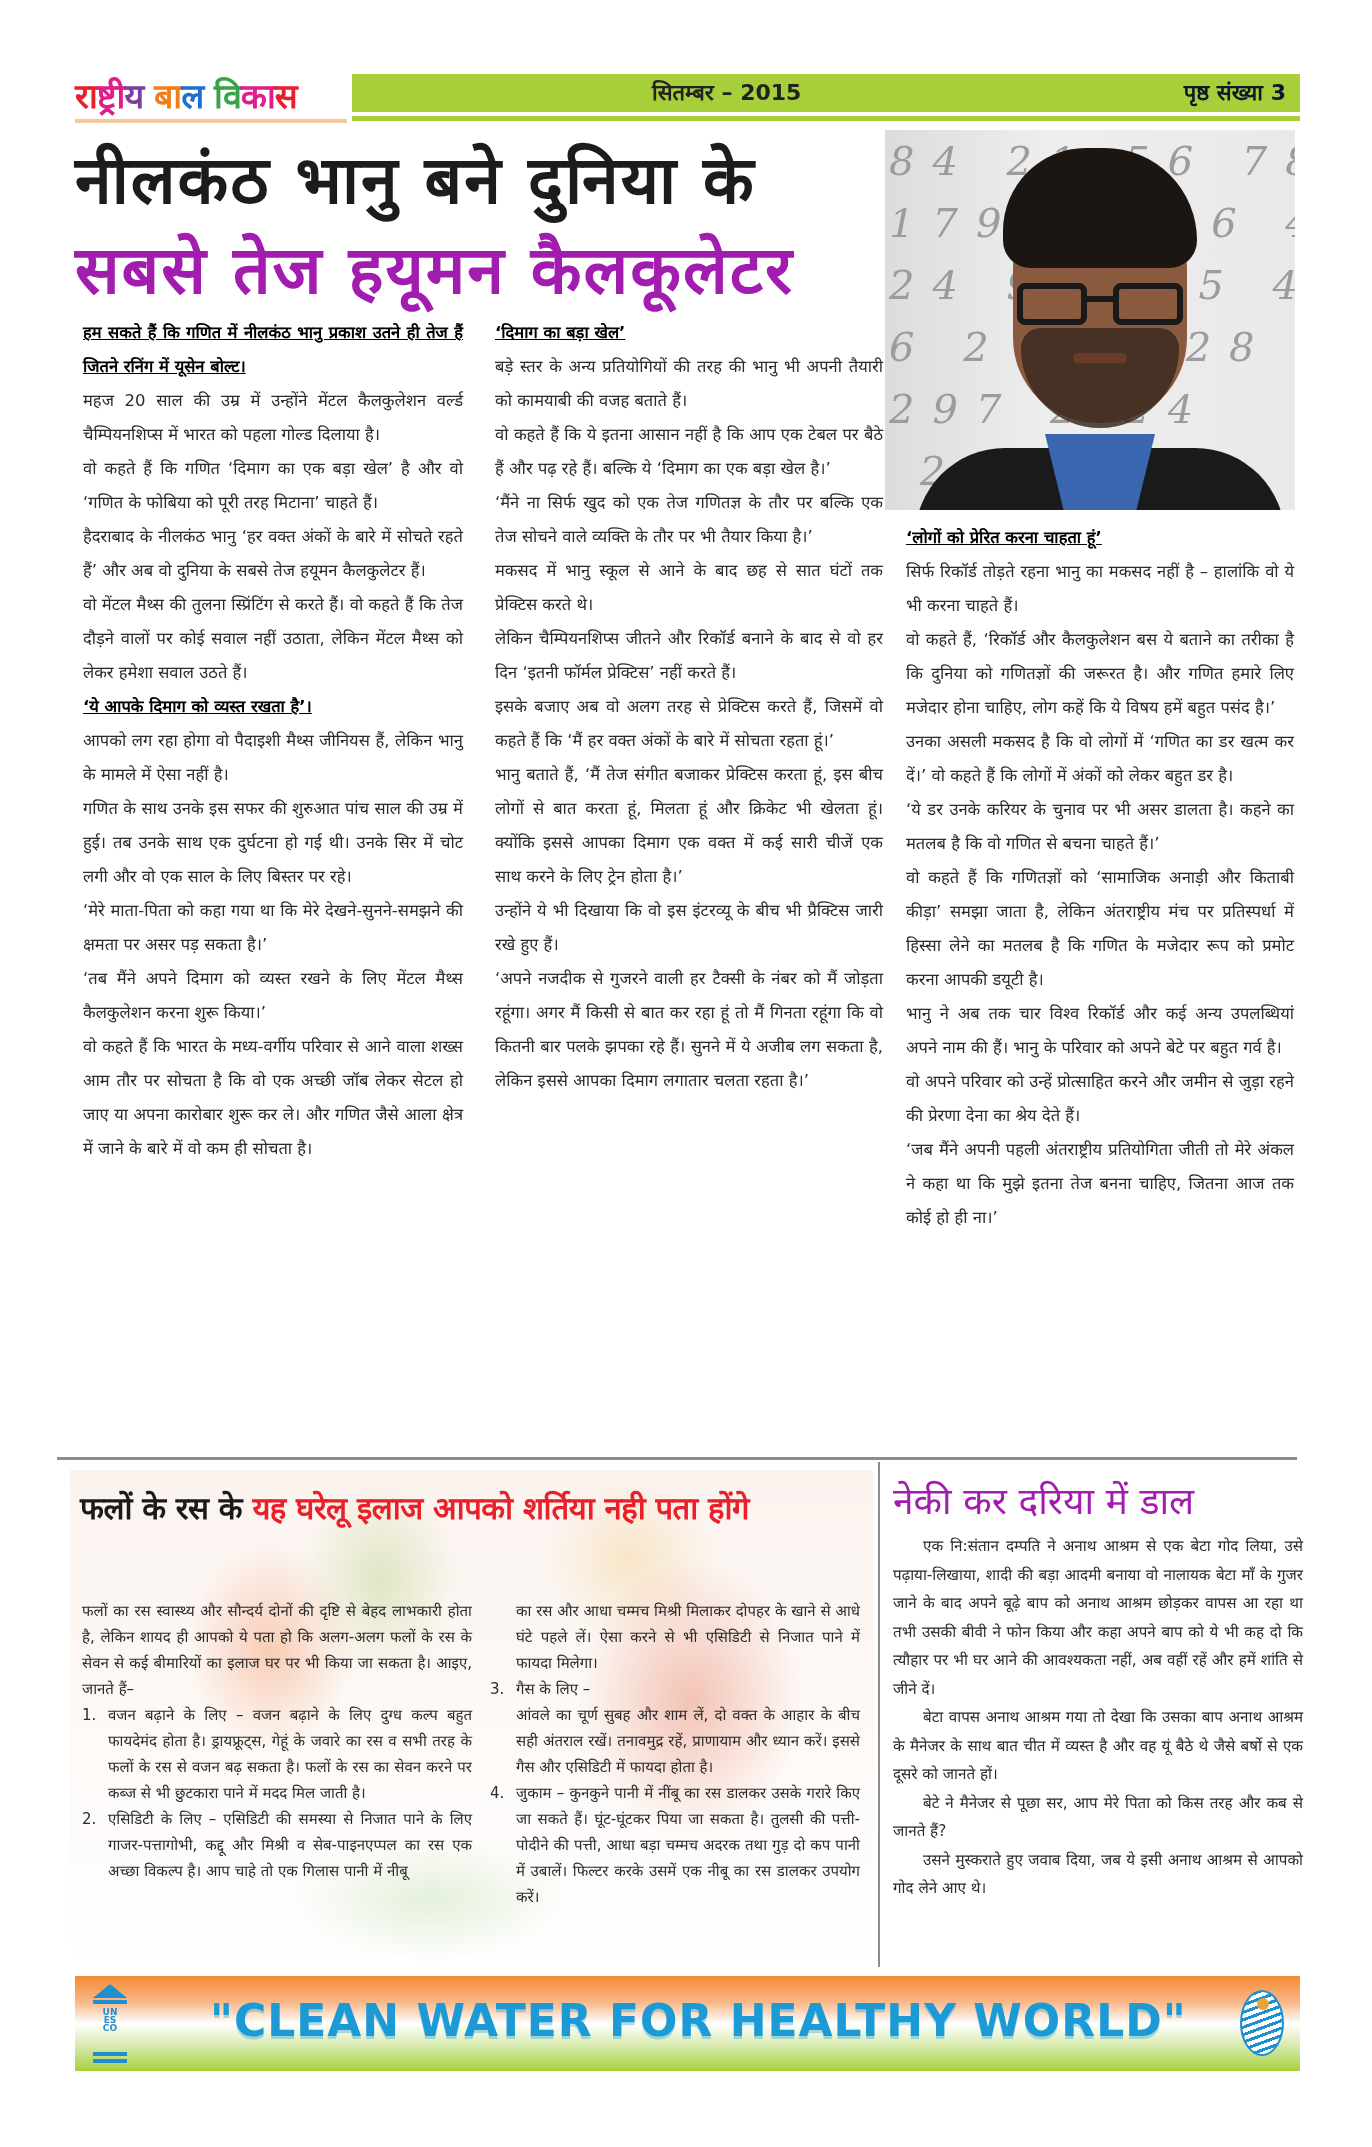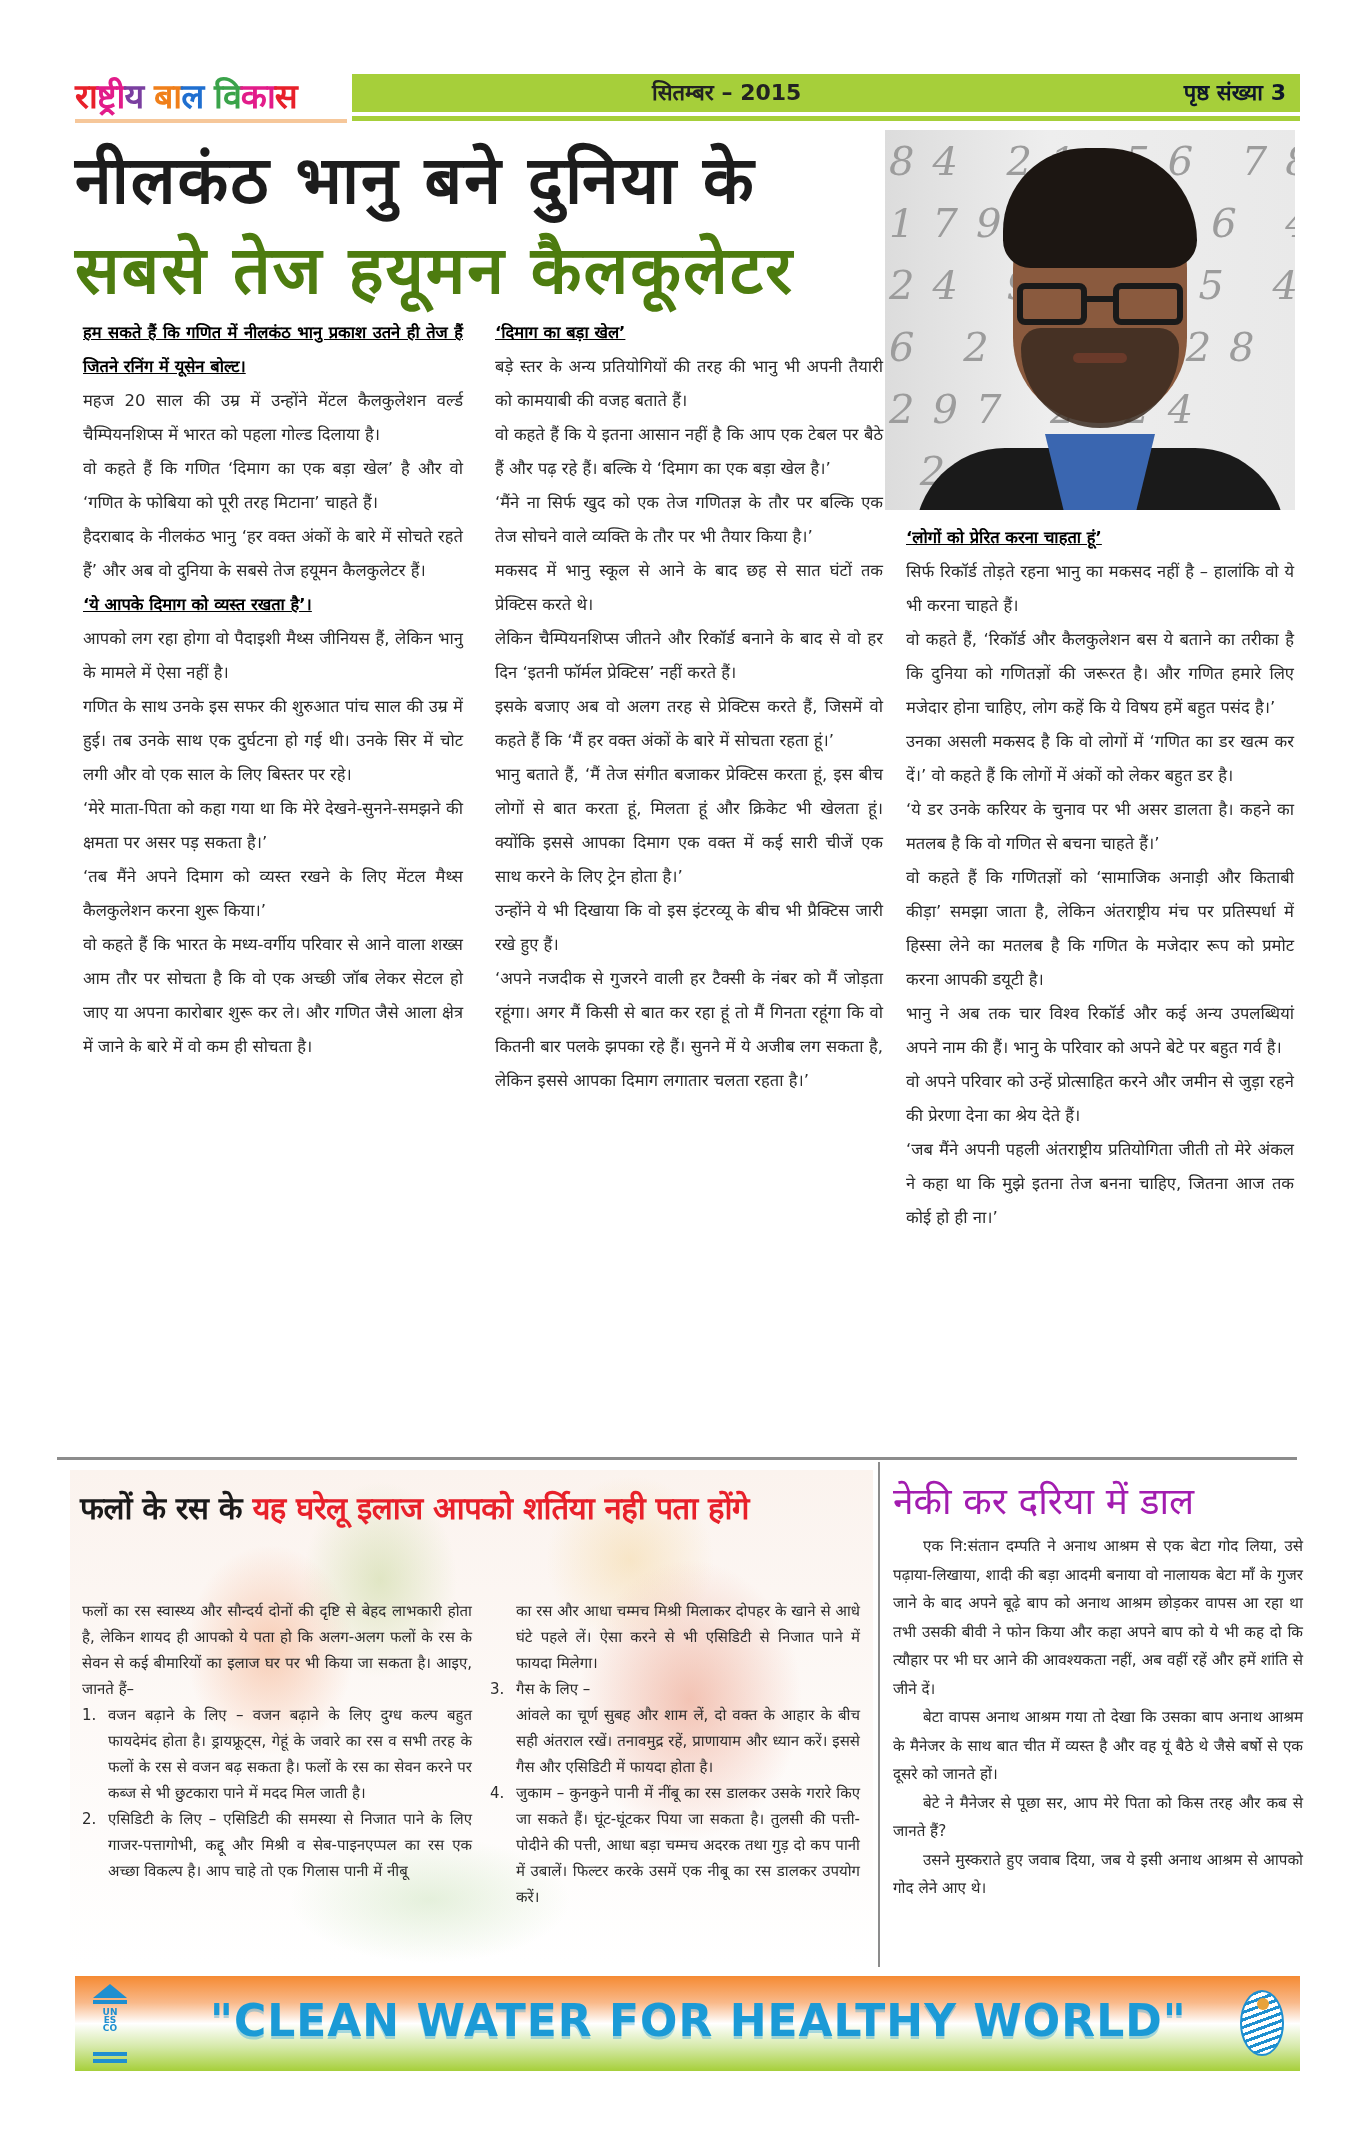--- a/index.html
+++ b/index.html
@@ -12,21 +12,21 @@
   .logo span { display: inline; }
   .logo-underline { position: absolute; left: 0; top: 47px; width: 272px; height: 4px; background: #f6c79a; }
   .topbar { position: absolute; left: 277px; top: 2px; width: 948px; height: 38px; background: #a6cf3a; }
   .topbar-line { position: absolute; left: 277px; top: 44px; width: 948px; height: 5px; background: #a6cf3a; }
   .topbar .date { position: absolute; left: 300px; top: 0; line-height: 38px; font-size: 22px; font-weight: bold; color: #222; }
   .topbar .pageno { position: absolute; right: 14px; top: 0; line-height: 38px; font-size: 22px; font-weight: bold; color: #0f172a; }
 
   
   .headline { position: absolute; left: 75px; top: 140px; width: 880px; z-index: 3; }
   .headline .h1 { font-family: "DejaVu Sans", sans-serif; font-weight: bold; font-size: 66px; line-height: 82px; color: #1c1c1c; letter-spacing: 2px; white-space: nowrap; }
-  .headline .h2 { font-family: "DejaVu Sans", sans-serif; font-weight: bold; font-size: 66px; line-height: 82px; color: #4d7c0f; letter-spacing: 2px; white-space: nowrap; margin-top: 8px; }
+  .headline .h2 { font-family: "DejaVu Sans", sans-serif; font-weight: bold; font-size: 66px; line-height: 82px; color: #a21caf; letter-spacing: 2px; white-space: nowrap; margin-top: 8px; }
 
   .photo { position: absolute; left: 885px; top: 130px; width: 410px; height: 380px; overflow: hidden; background: #e6e6e6; }
   .photo .board { position: absolute; inset: 0; background: linear-gradient(90deg,#dcdcdc 0%,#eeeeee 40%,#e9e9e9 100%); }
   .photo .nums { position: absolute; left: 0; top: 0; width: 100%; height: 100%; font-family: "DejaVu Serif", serif; font-style: italic; font-size: 40px; line-height: 62px; color: #9c9c9c; letter-spacing: 18px; white-space: pre; padding-left: 4px; }
   .photo .person { position: absolute; left: 110px; top: 18px; width: 210px; height: 362px; }
   .photo .hair { position: absolute; left: 8px; top: 0; width: 194px; height: 120px; background: #1c1612; border-radius: 90px 100px 30px 30px; }
   .photo .face { position: absolute; left: 18px; top: 50px; width: 174px; height: 225px; background: #8a5a3e; border-radius: 70px 70px 85px 85px; }
   .photo .beard { position: absolute; left: 26px; top: 180px; width: 158px; height: 100px; background: #3a2a20; border-radius: 20px 20px 80px 80px; opacity: .85; }
   .photo .mouth { position: absolute; left: 78px; top: 205px; width: 54px; height: 10px; background: #6a3a2a; border-radius: 6px; }
   .photo .glasses-l, .photo .glasses-r { position: absolute; top: 135px; width: 70px; height: 42px; border: 6px solid #1a1a1a; border-radius: 8px; }
@@ -123,20 +123,21 @@
     <div class="glasses-r"></div>
     <div class="bridge"></div>
   </div>
 </div>
 
 <div class="col col1" id="col1">
     <p class="b">हम सकते हैं कि गणित में नीलकंठ भानु प्रकाश उतने ही तेज हैं जितने रनिंग में यूसेन बोल्ट।</p>
     <p>महज 20 साल की उम्र में उन्होंने मेंटल कैलकुलेशन वर्ल्ड चैम्पियनशिप्स में भारत को पहला गोल्ड दिलाया है।</p>
     <p>वो कहते हैं कि गणित ‘दिमाग का एक बड़ा खेल’ है और वो ‘गणित के फोबिया को पूरी तरह मिटाना’ चाहते हैं।</p>
     <p>हैदराबाद के नीलकंठ भानु ‘हर वक्त अंकों के बारे में सोचते रहते हैं’ और अब वो दुनिया के सबसे तेज हयूमन कैलकुलेटर हैं।</p>
+    <p>वो मेंटल मैथ्स की तुलना स्प्रिंटिंग से करते हैं। वो कहते हैं कि तेज दौड़ने वालों पर कोई सवाल नहीं उठाता, लेकिन मेंटल मैथ्स को लेकर हमेशा सवाल उठते हैं।</p>
     <p class="b">‘ये आपके दिमाग को व्यस्त रखता है’।</p>
     <p>आपको लग रहा होगा वो पैदाइशी मैथ्स जीनियस हैं, लेकिन भानु के मामले में ऐसा नहीं है।</p>
     <p>गणित के साथ उनके इस सफर की शुरुआत पांच साल की उम्र में हुई। तब उनके साथ एक दुर्घटना हो गई थी। उनके सिर में चोट लगी और वो एक साल के लिए बिस्तर पर रहे।</p>
     <p>‘मेरे माता-पिता को कहा गया था कि मेरे देखने-सुनने-समझने की क्षमता पर असर पड़ सकता है।’</p>
     <p>‘तब मैंने अपने दिमाग को व्यस्त रखने के लिए मेंटल मैथ्स कैलकुलेशन करना शुरू किया।’</p>
     <p>वो कहते हैं कि भारत के मध्य-वर्गीय परिवार से आने वाला शख्स आम तौर पर सोचता है कि वो एक अच्छी जॉब लेकर सेटल हो जाए या अपना कारोबार शुरू कर ले। और गणित जैसे आला क्षेत्र में जाने के बारे में वो कम ही सोचता है।</p>
   </div>
 <div class="col col2" id="col2">
     <p class="b">‘दिमाग का बड़ा खेल’</p>
     <p>बड़े स्तर के अन्य प्रतियोगियों की तरह की भानु भी अपनी तैयारी को कामयाबी की वजह बताते हैं।</p>

